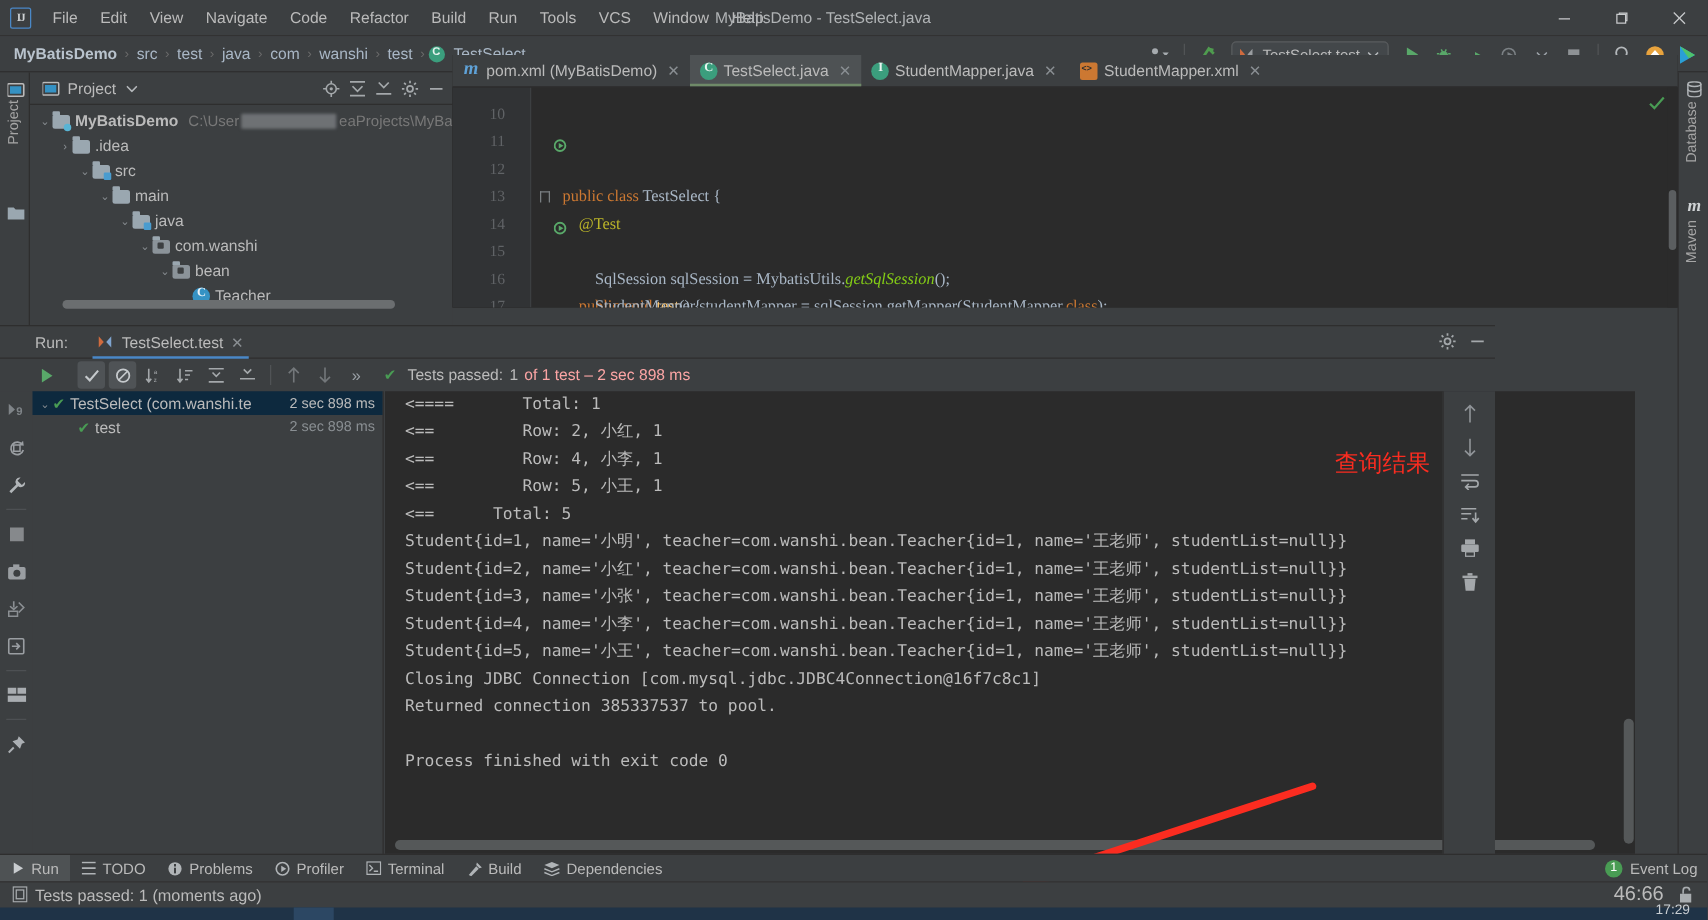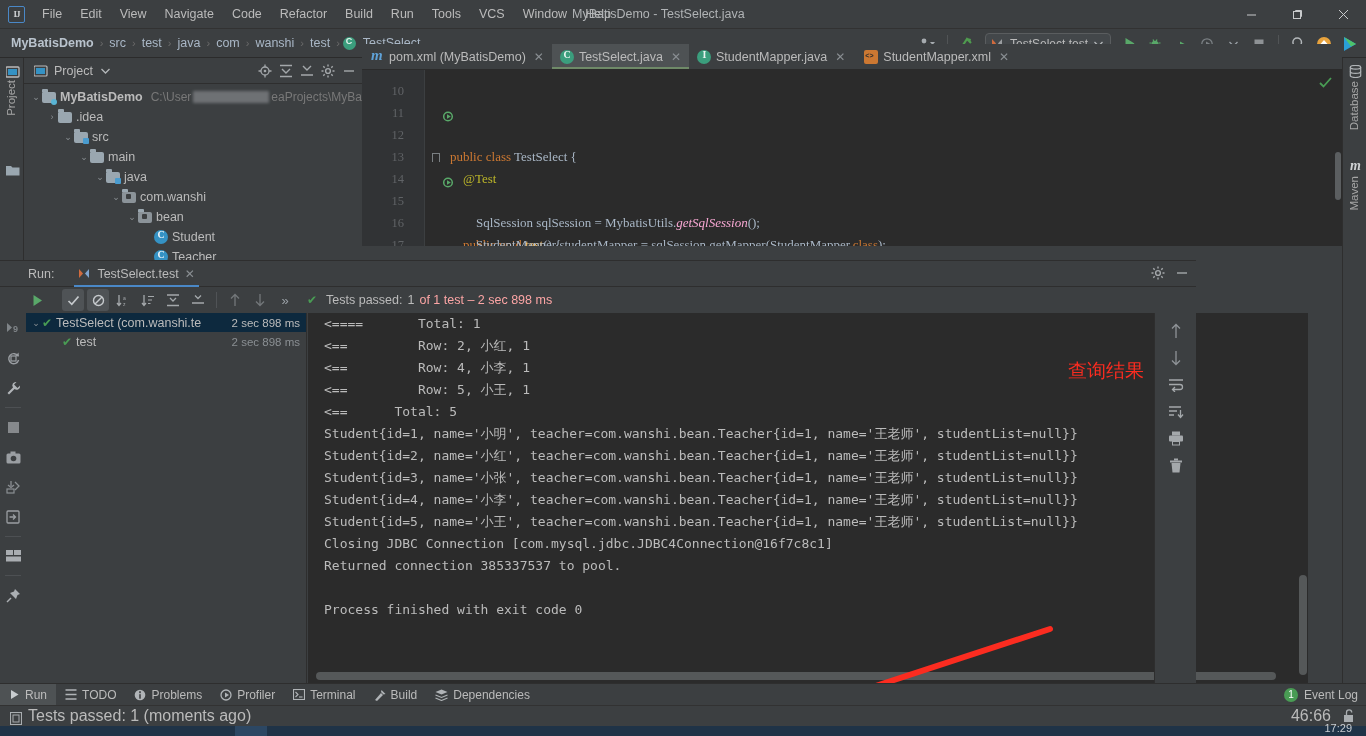--- a/index.html
+++ b/index.html
@@ -229,21 +229,21 @@
     position: absolute; left: 48px; top: 5px; width: 11px; height: 11px;
   }
   .fold {
     position: absolute; left: 70px; top: 7px; width: 8px; height: 9px;
     border: 1px solid #7a7f82; border-bottom: none;
   }
   .ctext { position: absolute; left: 88px; color: #a9b7c6; }
   .kw { color: #cc7832; }
   .ann { color: #bbb529; }
   .mth { color: #ffc66d; }
-  .mthi { color: #f9a8d4; font-style: italic; }
+  .mthi { color: #84cc16; font-style: italic; }
   .punct { color: #a9b7c6; }
   .editor-vbar {
     position: absolute; right: 0; top: 26px; width: 8px; height: 176px;
     background: #2b2b2b;
   }
   .editor-thumb {
     position: absolute; right: 1px; top: 82px; width: 6px; height: 48px;
     background: #5b5e60; border-radius: 3px;
   }
   .inspect-ok {
@@ -368,22 +368,22 @@
     width: 14px; height: 14px; border-radius: 50%; background: #499c54;
     color: #ffffff; font-size: 10px; display: flex; align-items: center;
     justify-content: center;
   }
   .statusbar {
     position: absolute; left: 0; bottom: 10px; width: 1366px; height: 21px;
     background: #3c3f41; display: flex; align-items: center;
     border-top: 1px solid #323232;
   }
   .sb-left {
-    display: flex; align-items: flex-end; gap: 6px; padding-left: 10px;
-    font-size: 16px; color: #bbbbbb;
+    display: flex; align-items: flex-start; gap: 6px; padding-left: 10px;
+    font-size: 13px; color: #bbbbbb;
   }
   .sb-right {
     position: absolute; right: 10px; display: flex; align-items: center; gap: 12px;
     font-size: 16px; color: #bbbbbb;
   }
   .taskbar {
     position: absolute; left: 0; bottom: 0; width: 1366px; height: 10px;
     background: #1f3347;
   }
   .taskbar-item {
@@ -657,24 +657,20 @@
         <span class="folder pkg"></span>
         <span class="tlabel">com.wanshi</span>
       </div>
       <div class="tnode" style="padding-left:102px;">
         <span class="chev">⌄</span>
         <span class="folder pkg"></span>
         <span class="tlabel">bean</span>
       </div>
       <div class="tnode" style="padding-left:130px;">
         <span class="cls-ico"></span>
-        <span class="tlabel">Student</span>
-      </div>
-      <div class="tnode" style="padding-left:130px;">
-        <span class="cls-ico"></span>
         <span class="tlabel">Teacher</span>
       </div>
       <div class="tree-hscroll"></div>
     </div>
   </div>
 
   <div class="editor-area">
     <div class="tabbar">
       <div class="etab">
         <span class="tico m"></span>

